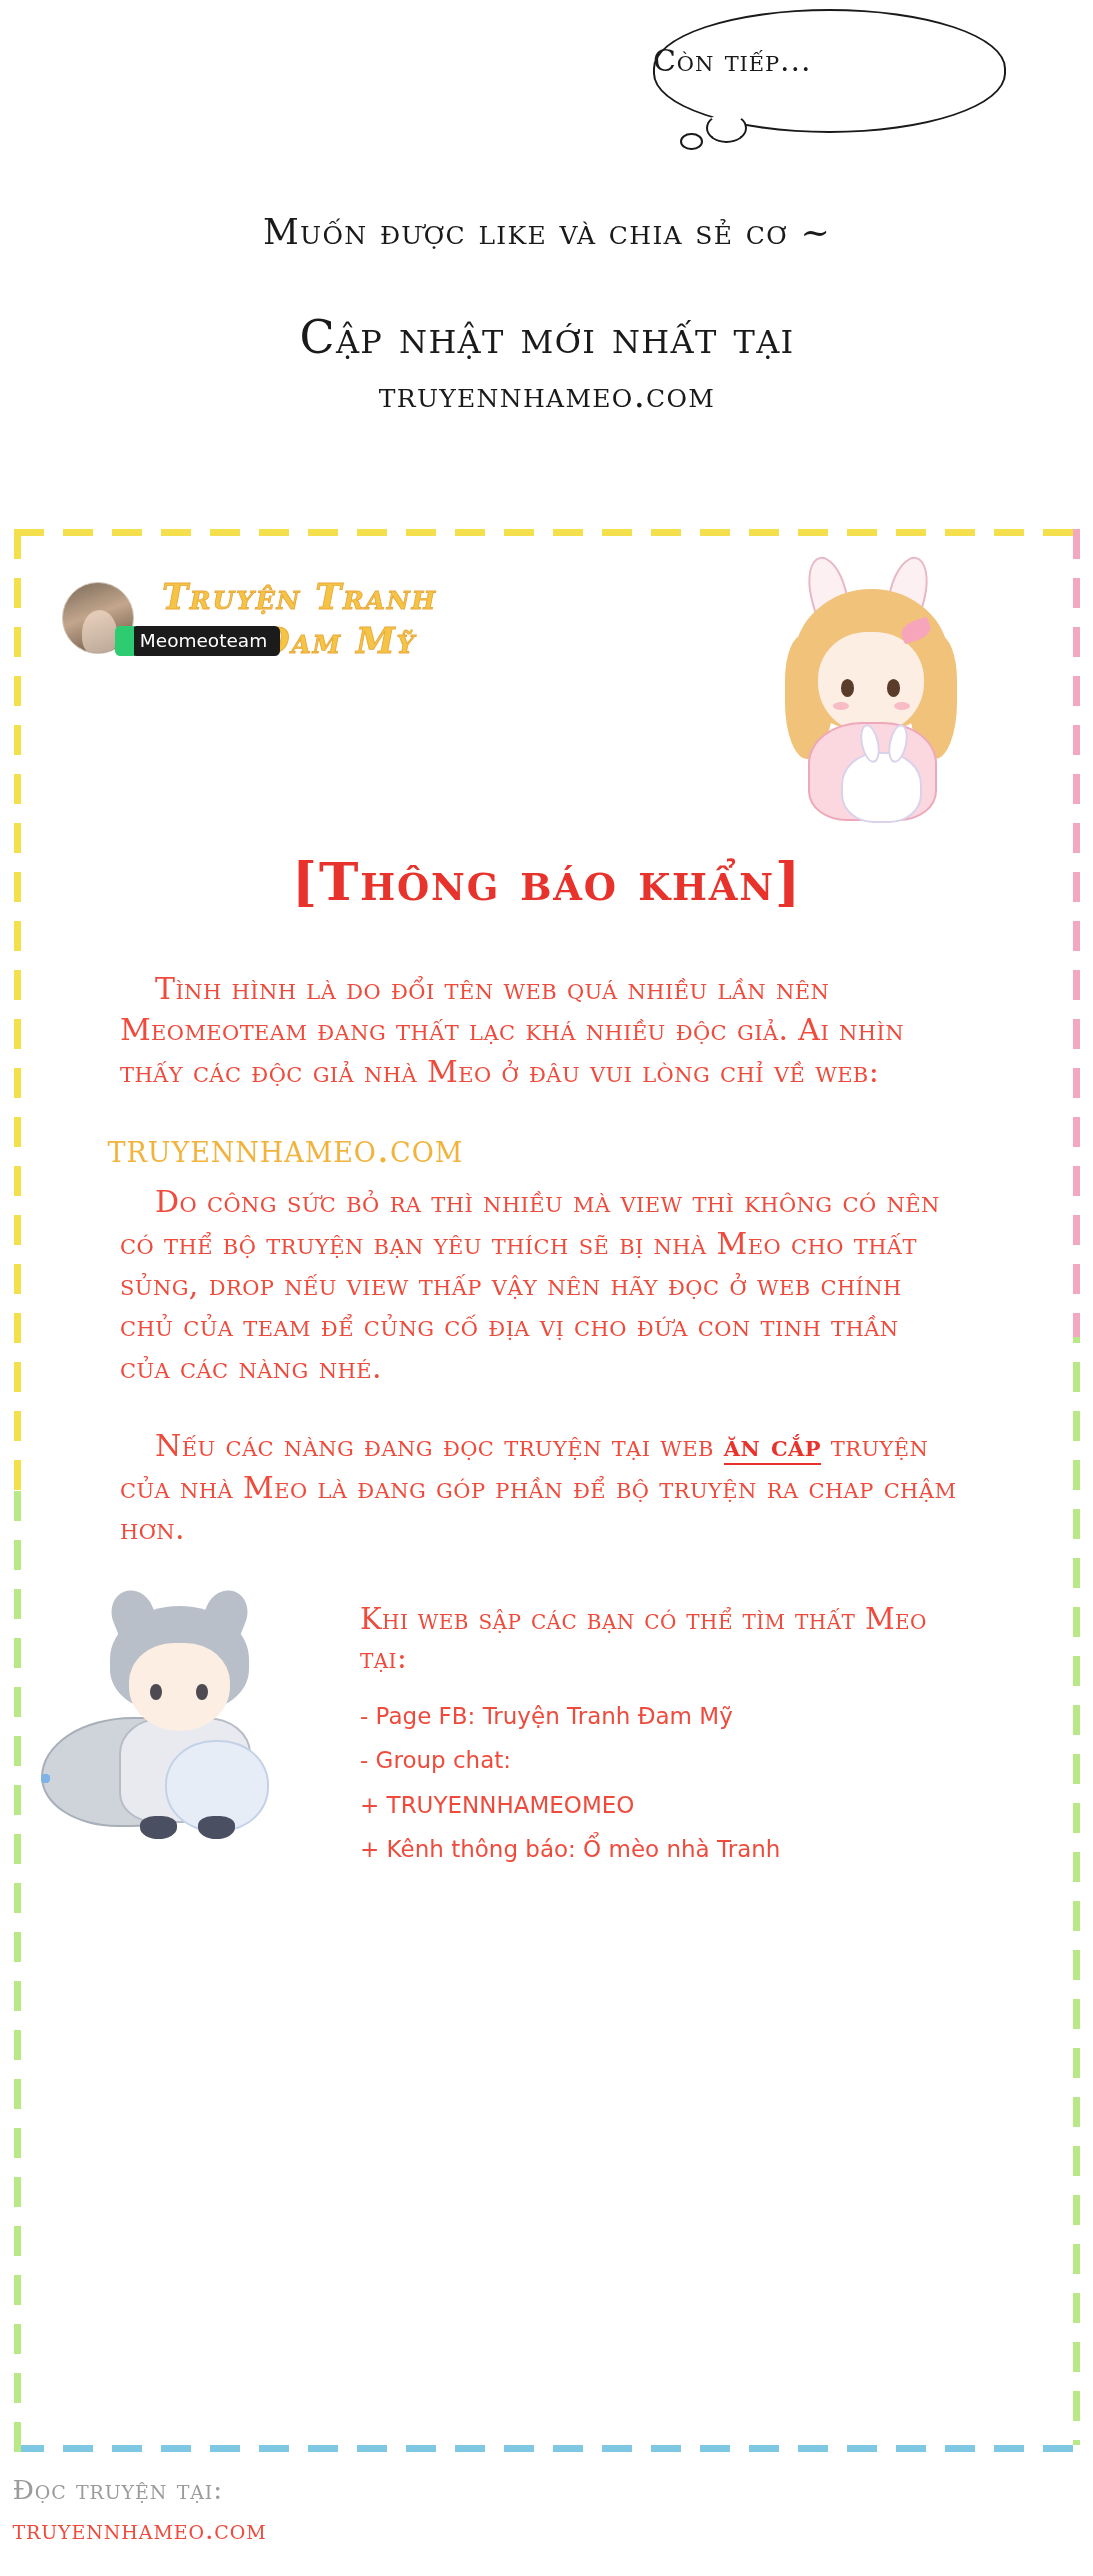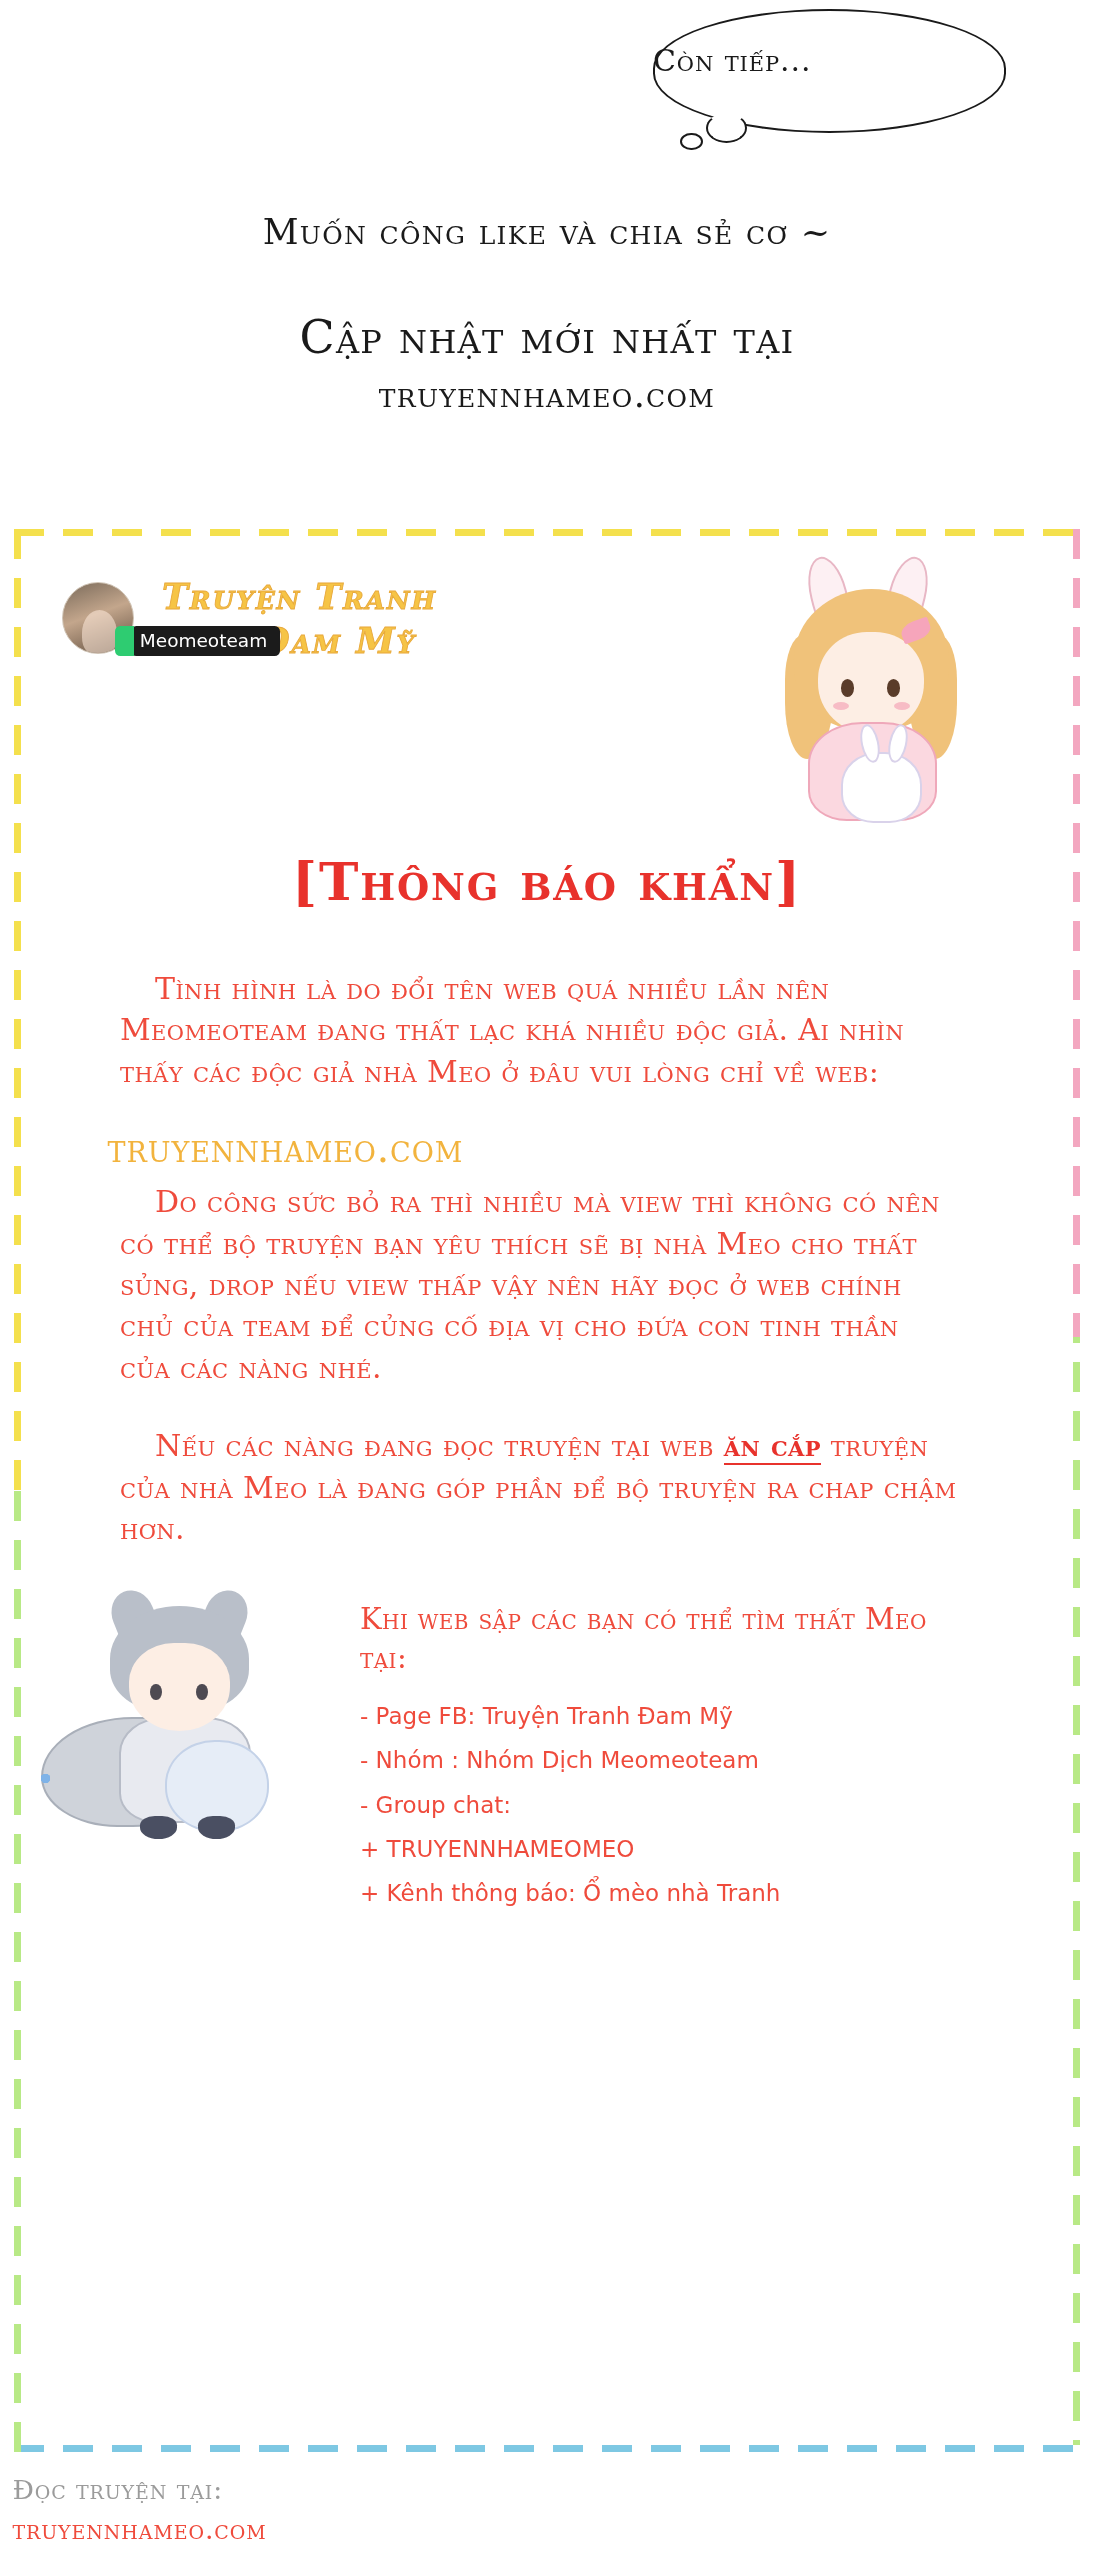--- a/index.html
+++ b/index.html
@@ -440,21 +440,21 @@
 
 <div class="top-section">
 
   <div class="speech-bubble">
     <div class="bubble-body"></div>
     <div class="bubble-tail1"></div>
     <div class="bubble-tail2"></div>
     <div class="bubble-text">Còn tiếp...</div>
   </div>
 
-  <div class="top-line tl1">Muốn công like và chia sẻ cơ ~</div>
+  <div class="top-line tl1">Muốn được like và chia sẻ cơ ~</div>
   <div class="top-line tl2">Cập nhật mới nhất tại</div>
   <div class="top-line tl3">truyennhameo.com</div>
 </div>
 
 <div class="notice-card">
   <div class="dash-frame"></div>
 
   <div class="brand-row">
     <div class="avatar-wrap"></div>
     <div class="brand-title">
@@ -504,21 +504,20 @@
     <div class="w-dot"></div>
     <div class="w-dot"></div>
     <div class="w-leg-l"></div>
     <div class="w-leg-r"></div>
   </div>
 
   <div class="contacts">
     <div class="c-head">Khi web sập các bạn có thể tìm thất Meo tại:</div>
     <ul>
       <li>- Page FB: Truyện Tranh Đam Mỹ</li>
-      <li>- Nhóm : Nhóm Dịch Meomeoteam</li>
       <li>- Group chat:</li>
       <li>+ TRUYENNHAMEOMEO</li>
       <li>+ Kênh thông báo: Ổ mèo nhà Tranh</li>
     </ul>
   </div>
 </div>
 
 <div class="footer">
   <div class="f1">Đọc truyện tại:</div>
   <div class="f2">truyennhameo.com</div>

